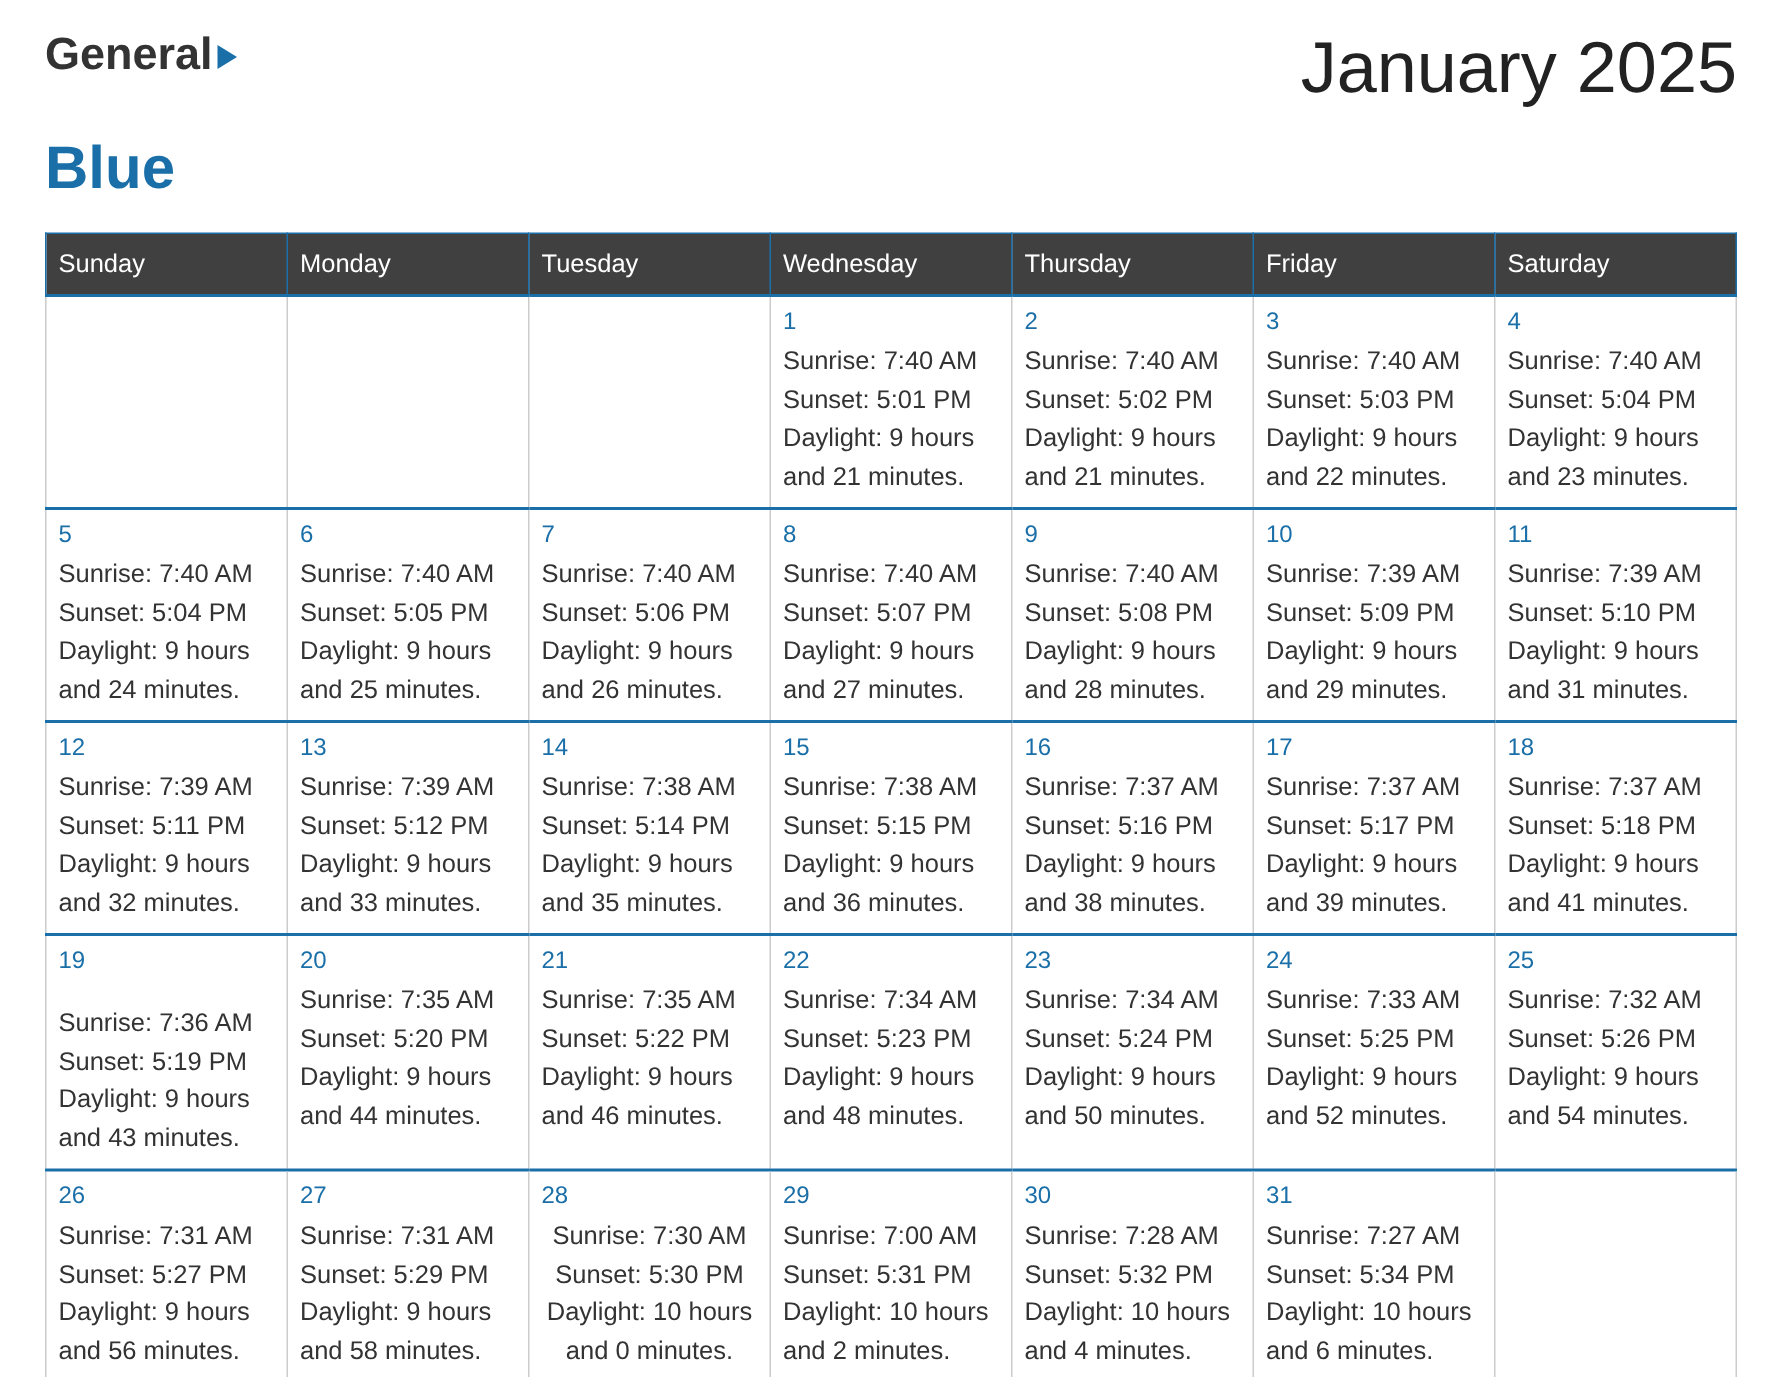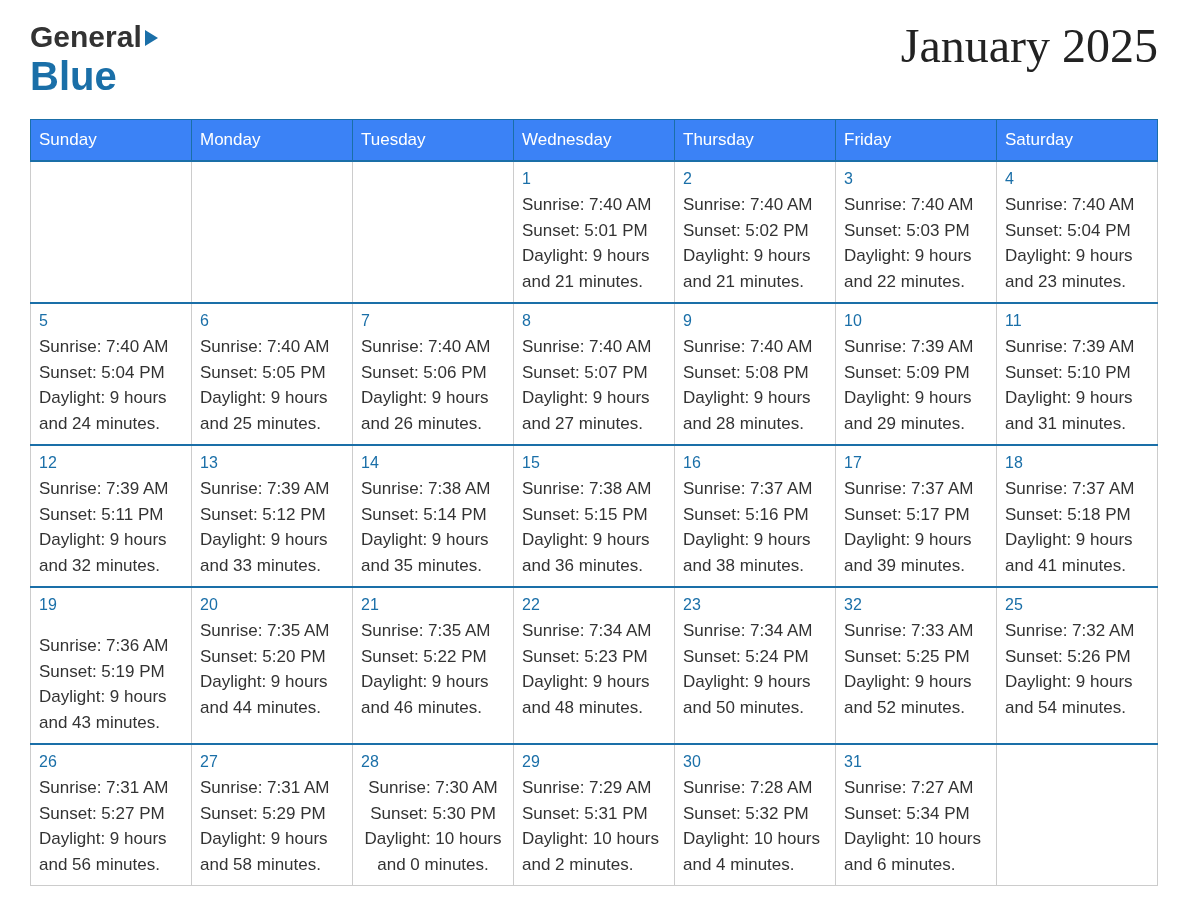--- a/index.html
+++ b/index.html
@@ -14,42 +14,42 @@
     .header {
       display: flex;
       justify-content: space-between;
       align-items: flex-start;
       margin-bottom: 20px;
     }
     .logo {
       display: flex;
       flex-direction: column;
       align-items: flex-start;
+      gap: 36px;
     }
     .title-block {
       text-align: right;
-      font-family: Liberation Serif, serif;
     }
     .month-title {
       font-size: 48px;
       font-weight: normal;
       color: #222;
       line-height: 1.1;
     }
     .location-title {
       font-size: 20px;
       color: #444;
       margin-top: 4px;
     }
     .calendar {
       width: 100%;
       border-collapse: collapse;
     }
     .calendar th {
-      background-color: #3b82f6;
+      background-color: #404040;
       color: #fff;
       padding: 10px 8px;
       font-size: 17px;
       font-weight: normal;
       text-align: left;
       border: 1px solid #1a6fa8;
     }
     .calendar td {
       vertical-align: top;
       padding: 8px 8px;
@@ -303,21 +303,21 @@
 and 48 minutes.</div>
         </td>
         <td>
           <span class="day-num">23</span>
           <div class="day-info" style="white-space: pre-line;">Sunrise: 7:34 AM
 Sunset: 5:24 PM
 Daylight: 9 hours
 and 50 minutes.</div>
         </td>
         <td>
-          <span class="day-num">32</span>
+          <span class="day-num">24</span>
           <div class="day-info" style="white-space: pre-line;">Sunrise: 7:33 AM
 Sunset: 5:25 PM
 Daylight: 9 hours
 and 52 minutes.</div>
         </td>
         <td>
           <span class="day-num">25</span>
           <div class="day-info" style="white-space: pre-line;">Sunrise: 7:32 AM
 Sunset: 5:26 PM
 Daylight: 9 hours
@@ -341,21 +341,21 @@
         </td>
         <td>
           <span class="day-num">28</span>
           <div class="day-info" style="white-space: pre-line; text-align: center;">Sunrise: 7:30 AM
 Sunset: 5:30 PM
 Daylight: 10 hours
 and 0 minutes.</div>
         </td>
         <td>
           <span class="day-num">29</span>
-          <div class="day-info" style="white-space: pre-line;">Sunrise: 7:29 AM
+          <div class="day-info" style="white-space: pre-line;">Sunrise: 7:00 AM
 Sunset: 5:31 PM
 Daylight: 10 hours
 and 2 minutes.</div>
         </td>
         <td>
           <span class="day-num">30</span>
           <div class="day-info" style="white-space: pre-line;">Sunrise: 7:28 AM
 Sunset: 5:32 PM
 Daylight: 10 hours
 and 4 minutes.</div>

